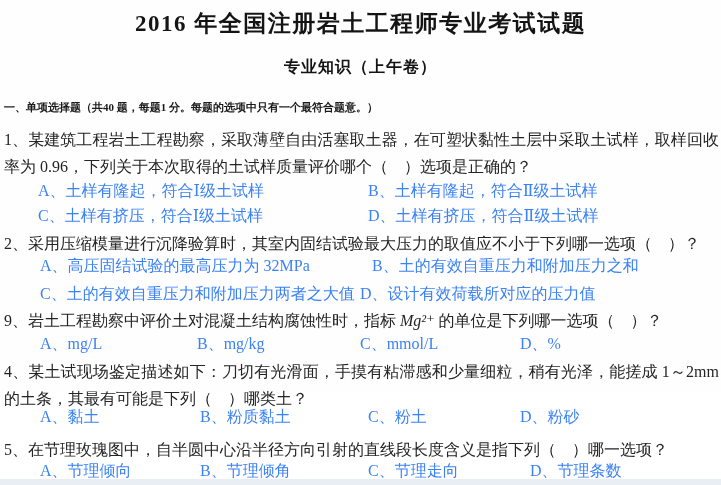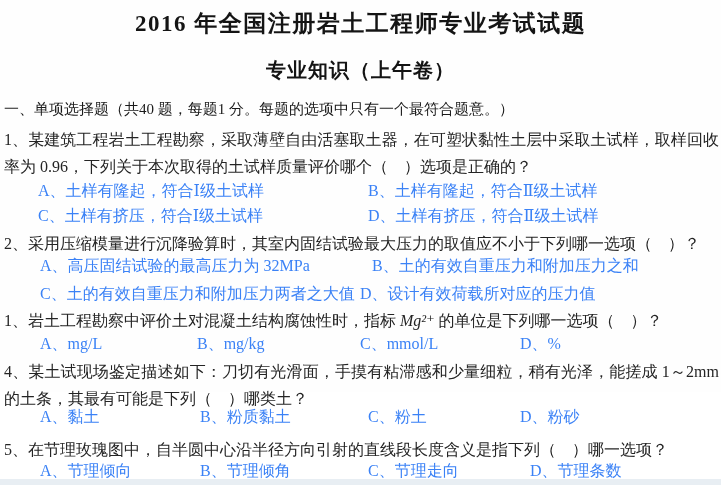--- a/index.html
+++ b/index.html
@@ -23,31 +23,31 @@
     font-weight: 700;
     color: #141414;
     letter-spacing: 1.5px;
   }
 
   .subtitle {
     position: absolute;
     top: 57px; left: 0;
     width: 100%;
     text-align: center;
-    font-size: 20px;
+    font-size: 16px;
     font-weight: 700;
     color: #141414;
     letter-spacing: 1px;
   }
 
   .section-header {
     position: absolute;
     top: 100px; left: 4px; right: 2px;
-    font-size: 15px;
-    font-weight: 400;
+    font-size: 11px;
+    font-weight: 700;
     color: #1a1a1a;
   }
 
   .qtext {
     position: absolute;
     left: 4px; right: 2px;
     font-size: 16px;
     line-height: 27px;
     color: #242424;
     text-align: justify;
@@ -127,21 +127,21 @@
   <div class="qtext" id="q2-text">2、采用压缩模量进行沉降验算时，其室内固结试验最大压力的取值应不小于下列哪一选项（　）？</div>
   <div class="optrow" id="q2-row1">
     <span class="opt" style="left:40px">A、高压固结试验的最高压力为 32MPa</span>
     <span class="opt" style="left:372px">B、土的有效自重压力和附加压力之和</span>
   </div>
   <div class="optrow" id="q2-row2">
     <span class="opt" style="left:40px">C、土的有效自重压力和附加压力两者之大值</span>
     <span class="opt" style="left:360px">D、设计有效荷载所对应的压力值</span>
   </div>
 
-  <div class="qtext" id="q3-text"><span>1、岩土工程勘察中评价土对混凝土结构腐蚀性时，指标 </span><span class="sym">Mg²⁺</span><span> 的单位是下列哪一选项（　）？</span></div>
+  <div class="qtext" id="q3-text"><span>9、岩土工程勘察中评价土对混凝土结构腐蚀性时，指标 </span><span class="sym">Mg²⁺</span><span> 的单位是下列哪一选项（　）？</span></div>
   <div class="optrow" id="q3-row1">
     <span class="opt" style="left:40px">A、mg/L</span>
     <span class="opt" style="left:197px">B、mg/kg</span>
     <span class="opt" style="left:360px">C、mmol/L</span>
     <span class="opt" style="left:520px">D、%</span>
   </div>
 
   <div class="qtext" id="q4-text">4、某土试现场鉴定描述如下：刀切有光滑面，手摸有粘滞感和少量细粒，稍有光泽，能搓成 1～2mm 的土条，其最有可能是下列（　）哪类土？</div>
   <div class="optrow" id="q4-row1">
     <span class="opt" style="left:40px">A、黏土</span>

